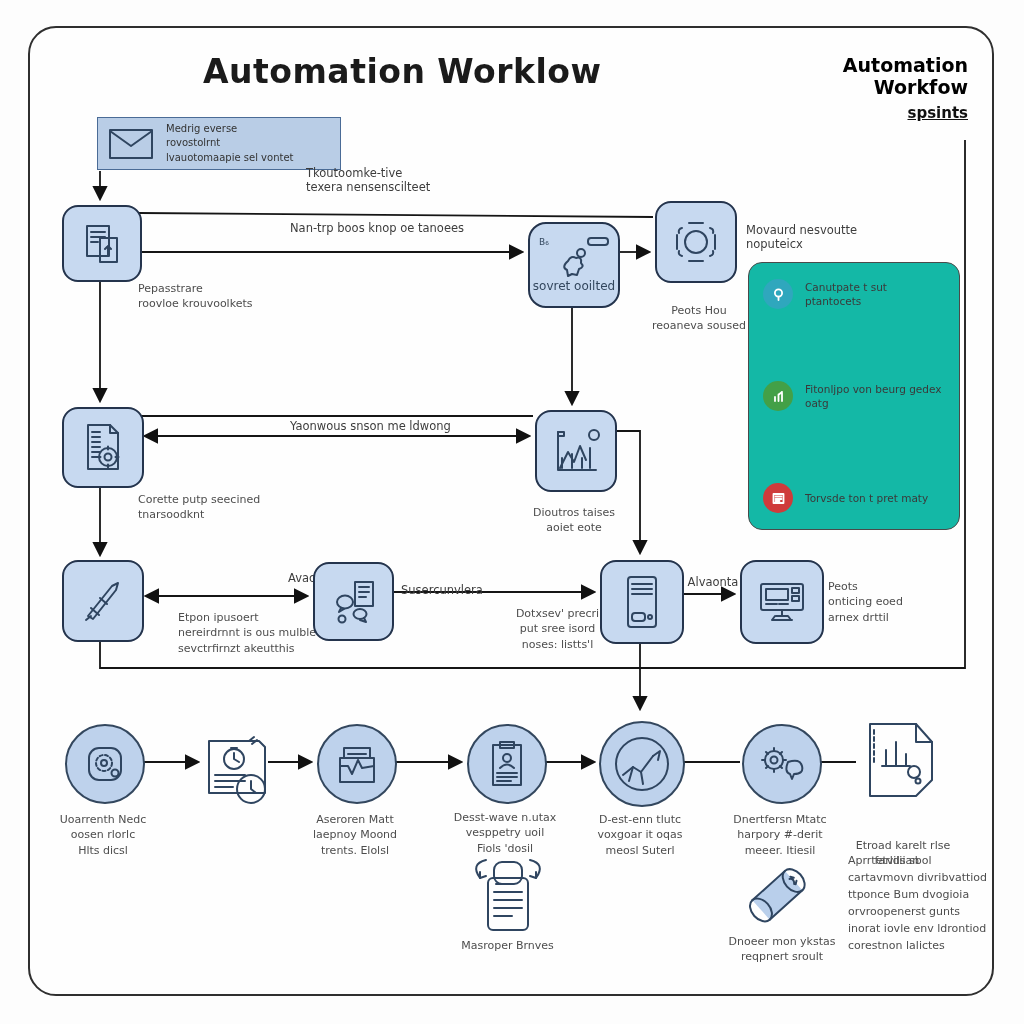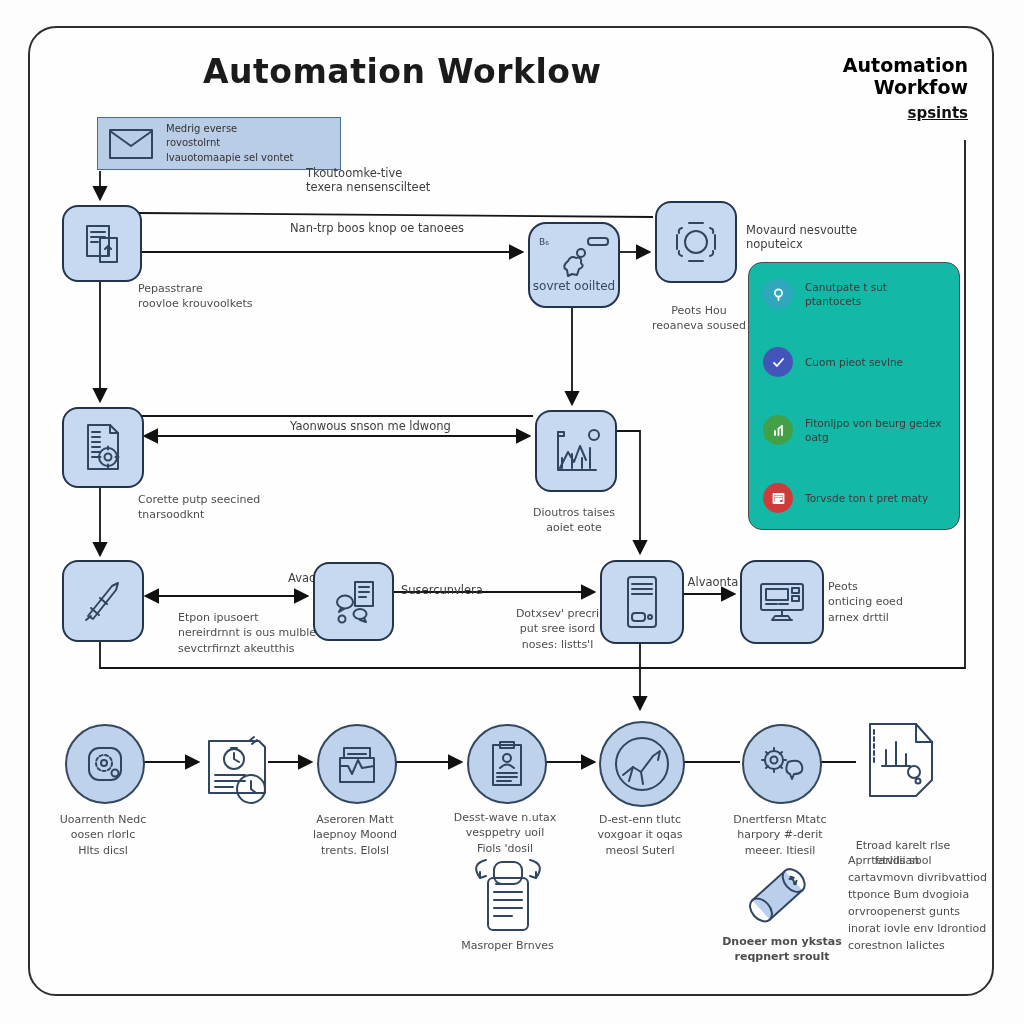--- a/index.html
+++ b/index.html
@@ -132,28 +132,20 @@
     <div class="litem">
       <div class="lico" style="background: rgb(47, 167, 189);">
         <svg width="15" height="15" viewBox="0 0 15 15">
             <circle cx="7.5" cy="6" r="3.6" class="wstk"></circle>
             <path d="M7.5,9.6 V13" class="wstk"></path>
           </svg>
       </div>
       <div class="ltxt ml">Canutpate t sut ptantocets</div>
     </div>
     <div class="litem">
-      <div class="lico" style="background: rgb(67, 85, 185);">
-        <svg width="15" height="15" viewBox="0 0 15 15">
-            <path d="M3,8 l3,3 6,-7" class="wstk"></path>
-          </svg>
-      </div>
-      <div class="ltxt ml">Cuom pieot sevlne</div>
-    </div>
-    <div class="litem">
       <div class="lico" style="background: rgb(67, 160, 71);">
         <svg width="15" height="15" viewBox="0 0 15 15">
             <path d="M4,12 V8 M7.5,12 V5.5 M11,12 V3 M11,3 l-2.5,2" class="wstk"></path>
           </svg>
       </div>
       <div class="ltxt ml">Fitonljpo von beurg gedex oatg</div>
     </div>
     <div class="litem">
       <div class="lico" style="background: rgb(207, 59, 59);">
         <svg width="15" height="15" viewBox="0 0 15 15">
@@ -347,21 +339,21 @@
     <svg class="icon" width="80" height="76" viewBox="0 0 80 76">
       <g transform="rotate(-42 40 38)">
         <rect x="18" y="24" width="44" height="26" fill="#b9cfeb" stroke="none"></rect>
         <ellipse cx="18" cy="37" rx="9" ry="13" fill="#b9cfeb" class="stk"></ellipse>
         <path d="M18,24 H62 M18,50 H62" class="stk"></path>
         <ellipse cx="62" cy="37" rx="9" ry="13" fill="#c7d9f0" class="stk"></ellipse>
         <path d="M60,33 q4,3 0,7 M64,35 l-2,-3 M64,39 l-3,2" class="stk"></path>
       </g>
     </svg>
   </div>
-  <div class="abs z cap ml capc" style="left:712px;top:934px;width:140px;font-weight:bold;">Dnoeer mon ykstas
+  <div class="abs z cap ml capc" style="left:712px;top:934px;width:140px;">Dnoeer mon ykstas
 reqpnert sroult</div>
 
   <div class="abs z cap ml" style="left:848px;top:852px;width:140px;line-height:1.55;">Aprrtetviliian
 cartavmovn divribvattiod
 ttponce Bum dvogioia
 orvroopenerst gunts
 inorat iovle env ldrontiod
 corestnon lalictes</div>
 
 </div>

